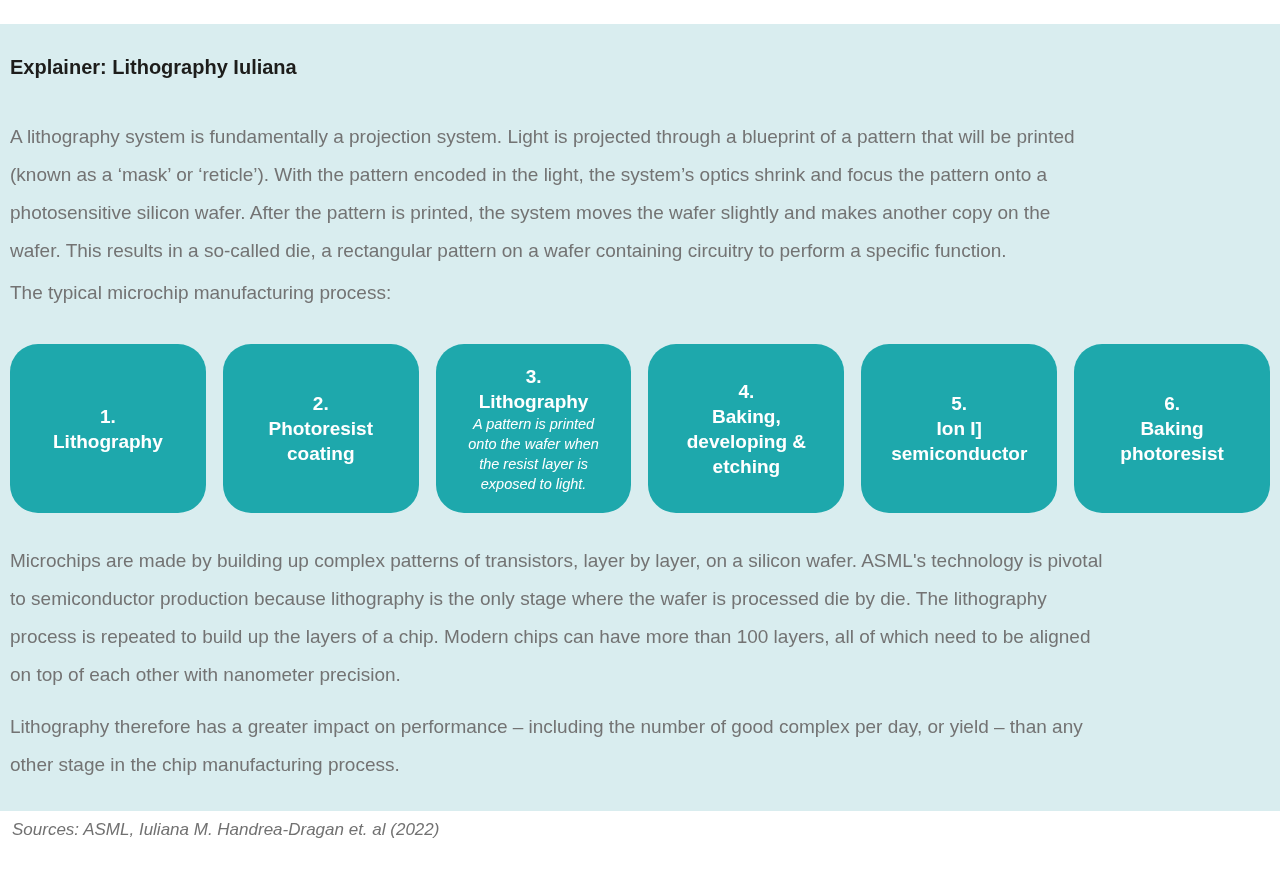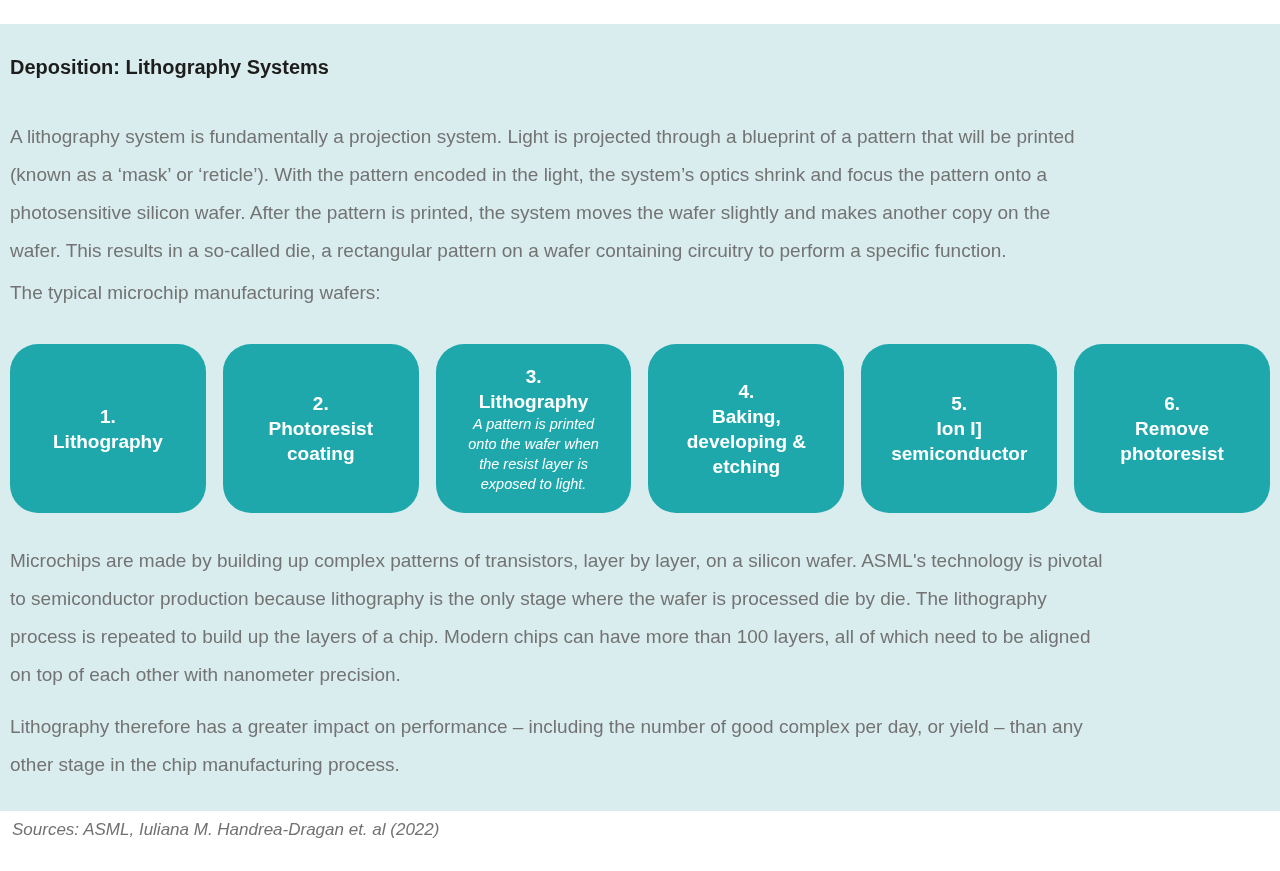--- a/index.html
+++ b/index.html
@@ -88,28 +88,28 @@
     font-size: 17px;
     line-height: 22px;
     font-style: italic;
     color: #717171;
   }
 </style>
 </head>
 <body>
 
 <section class="panel">
-  <h1 class="title">Deposition: Lithography Systems</h1>
+  <h1 class="title">Explainer: Lithography Iuliana</h1>
 
   <p class="para para-1">A lithography system is fundamentally a projection system. Light is projected through a blueprint of a pattern that will be printed
 (known as a ‘mask’ or ‘reticle’). With the pattern encoded in the light, the system’s optics shrink and focus the pattern onto a
 photosensitive silicon wafer. After the pattern is printed, the system moves the wafer slightly and makes another copy on the
 wafer. This results in a so-called die, a rectangular pattern on a wafer containing circuitry to perform a specific function.</p>
 
-  <p class="para process-intro">The typical microchip manufacturing wafers:</p>
+  <p class="para process-intro">The typical microchip manufacturing process:</p>
 
   <div class="steps">
     <div class="step">
       <div class="step-number">1.</div>
       <div class="step-label">Lithography</div>
       <div class="step-note"></div>
     </div>
     <div class="step">
       <div class="step-number">2.</div>
       <div class="step-label">Photoresist
@@ -132,21 +132,21 @@
       <div class="step-note"></div>
     </div>
     <div class="step">
       <div class="step-number">5.</div>
       <div class="step-label">Ion I]
 semiconductor</div>
       <div class="step-note"></div>
     </div>
     <div class="step">
       <div class="step-number">6.</div>
-      <div class="step-label">Remove
+      <div class="step-label">Baking
 photoresist</div>
       <div class="step-note"></div>
     </div>
   </div>
 
   <p class="para para-2">Microchips are made by building up complex patterns of transistors, layer by layer, on a silicon wafer. ASML's technology is pivotal
 to semiconductor production because lithography is the only stage where the wafer is processed die by die. The lithography
 process is repeated to build up the layers of a chip. Modern chips can have more than 100 layers, all of which need to be aligned
 on top of each other with nanometer precision.</p>
 

